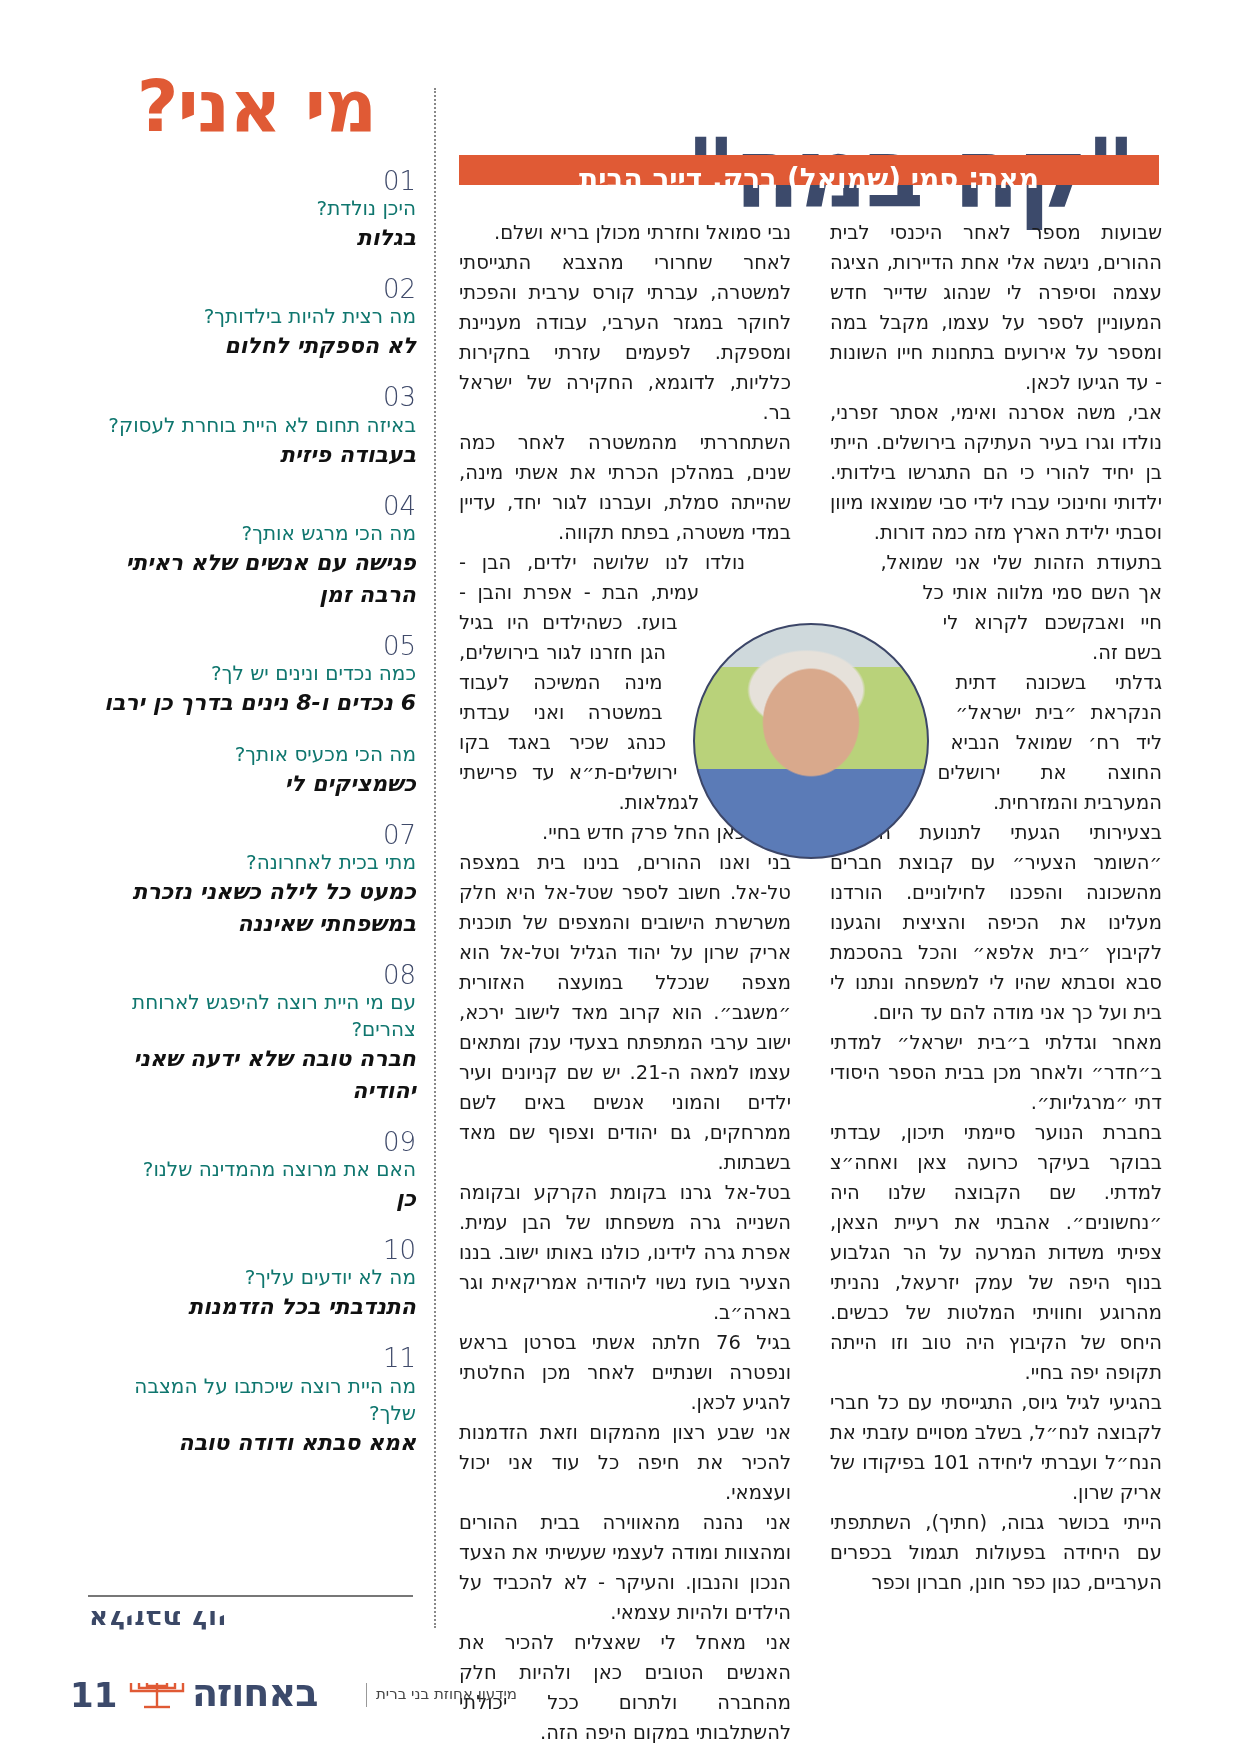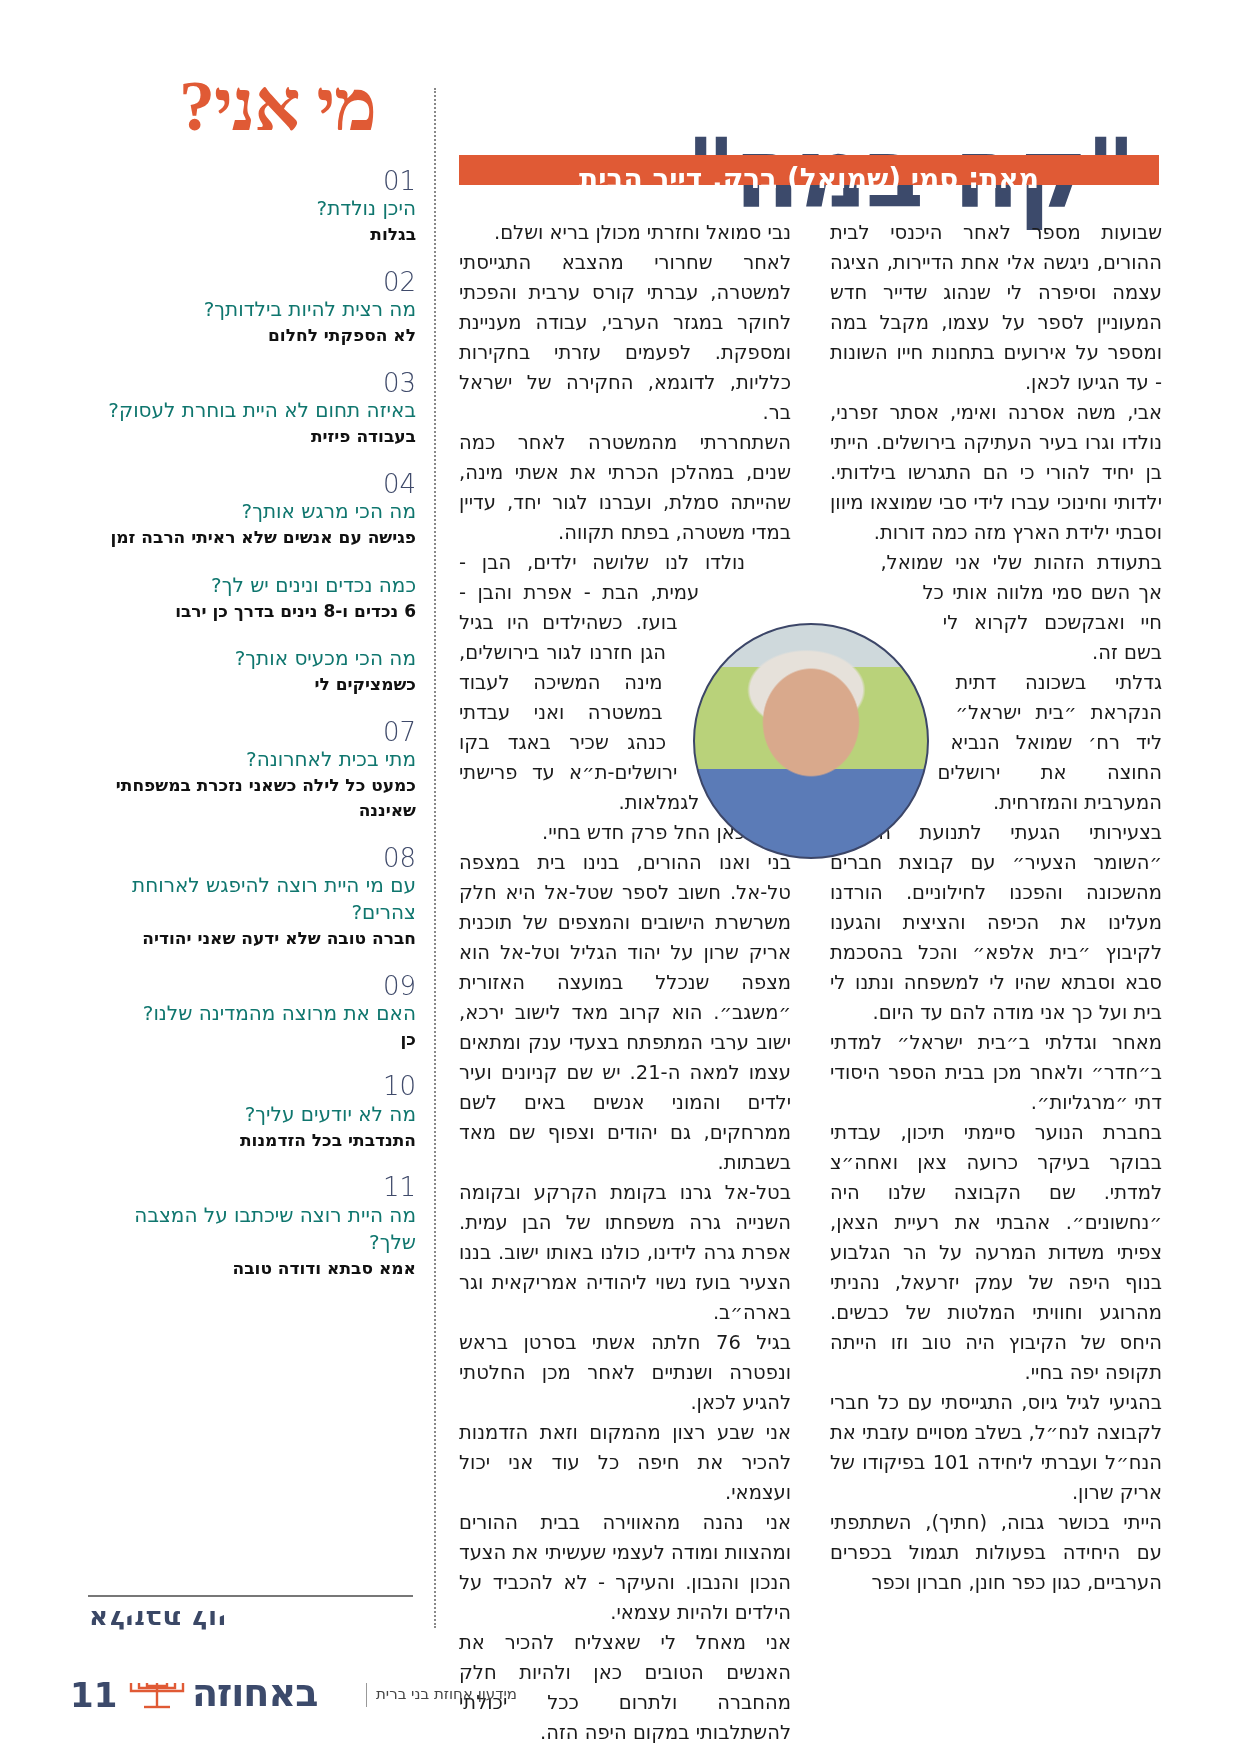--- a/index.html
+++ b/index.html
@@ -1,23 +1,23 @@
 <!DOCTYPE html>
 <html style="--accent: #e05a35; --navy: #3c4a6b;"><head>
 <meta charset="utf-8">
 <style>
   html,body{margin:0;padding:0;background:#fff;}
   body{width:1240px;height:1754px;position:relative;overflow:hidden;font-family:"DejaVu Sans","Liberation Sans",sans-serif;color:#1a1a1a;}
   .page{position:absolute;inset:0;}
   .sidebar{position:absolute;left:88px;top:70px;width:328px;direction:rtl;text-align:right;}
-  .sidebar-title{font-size:72px;font-weight:bold;color:var(--accent);line-height:1;margin:0 40px 26px 0;letter-spacing:-1px;font-family:Liberation Serif, serif;}
+  .sidebar-title{font-size:72px;font-weight:bold;color:var(--accent);line-height:1;margin:0 40px 26px 0;letter-spacing:-1px;}
   .qa{margin-bottom:22px;}
   .qa-num{font-size:26px;color:#3f4a6a;font-weight:300;line-height:1.05;}
   .qa-q{font-size:20px;line-height:1.35;color:#0f766e;}
-  .qa-a{font-size:17px;font-weight:bold;line-height:1.45;color:#111;}
+  .qa-a{font-size:22px;font-weight:bold;line-height:1.45;color:#111;font-style:italic;}
   .vline{position:absolute;left:434px;top:88px;height:1540px;border-left:2px dotted #888;}
   .hline{position:absolute;left:88px;top:1595px;width:325px;border-top:2px solid #777;}
   .flip{position:absolute;left:88px;top:1605px;width:160px;font-size:26px;font-weight:bold;color:#3b4866;transform:rotate(180deg);direction:rtl;text-align:right;letter-spacing:1px;}
   .headline{position:absolute;left:640px;top:62px;width:540px;text-align:center;direction:rtl;font-size:96px;font-weight:bold;color:var(--navy);line-height:1;letter-spacing:-2px;}
   .byline{position:absolute;left:459px;top:155px;width:700px;height:30px;background:var(--accent);color:#fff;direction:rtl;text-align:center;font-size:28px;font-weight:bold;line-height:48px;}
   .col{position:absolute;top:218px;width:332px;direction:rtl;text-align:justify;font-size:19.5px;line-height:30px;color:#1b1b1b;}
   .col p{margin:0;}
   .col-right{left:830px;}
   .col-mid{left:459px;}
   .photo{position:absolute;left:693px;top:623px;width:232px;height:232px;border-radius:50%;border:2px solid #3c4668;overflow:hidden;
@@ -56,20 +56,21 @@
           <div class="qa-num">03</div>
           <div class="qa-q">באיזה תחום לא היית בוחרת לעסוק?</div>
           <div class="qa-a">בעבודה פיזית</div>
         </div>
         <div class="qa">
           <div class="qa-num">04</div>
           <div class="qa-q">מה הכי מרגש אותך?</div>
           <div class="qa-a">פגישה עם אנשים שלא ראיתי הרבה זמן</div>
         </div>
         <div class="qa">
+          <div class="qa-num">05</div>
           <div class="qa-q">כמה נכדים ונינים יש לך?</div>
           <div class="qa-a">6 נכדים ו-8 נינים בדרך כן ירבו</div>
         </div>
         <div class="qa">
           <div class="qa-q">מה הכי מכעיס אותך?</div>
           <div class="qa-a">כשמציקים לי</div>
         </div>
         <div class="qa">
           <div class="qa-num">07</div>
           <div class="qa-q">מתי בכית לאחרונה?</div>

